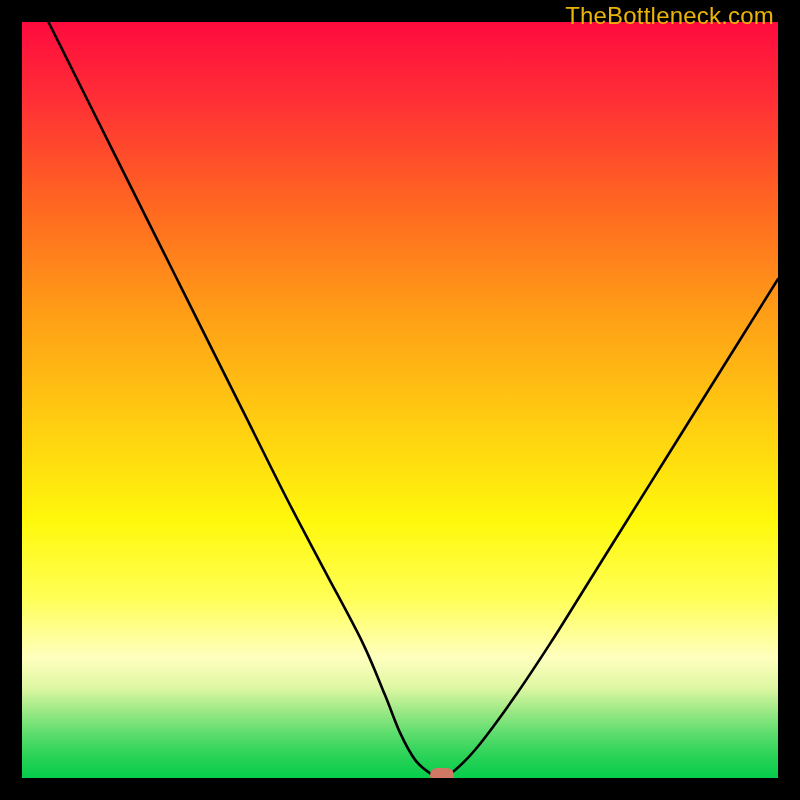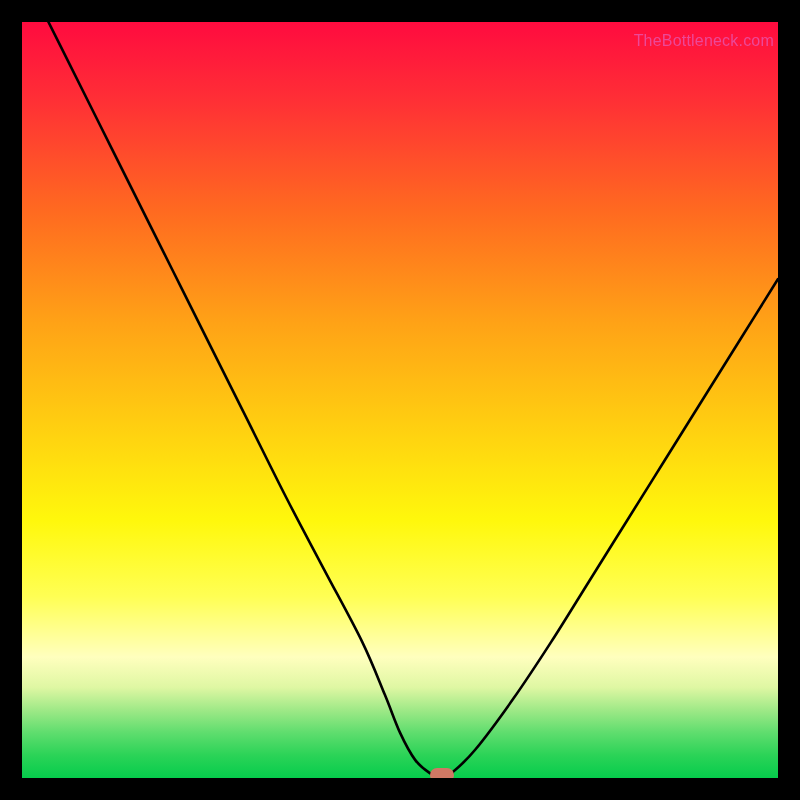--- a/index.html
+++ b/index.html
@@ -45,26 +45,25 @@
       #9fe987 91%,
       #5fdd6e 94%,
       #2bd357 97%,
       #06cc4c 100%
     );
   }
   .watermark {
     position: absolute;
     top: 2px;
     right: 26px;
-    color: #ec4899;
-    font-size: 16px;
+    color: #eab308;
+    font-size: 24px;
     font-weight: 500;
     letter-spacing: 0.2px;
     user-select: none;
-    margin-top: 30px;
   }
   svg.curve {
     position: absolute;
     left: 0;
     top: 0;
     width: 100%;
     height: 100%;
     pointer-events: none;
   }
   .minimum-marker {

